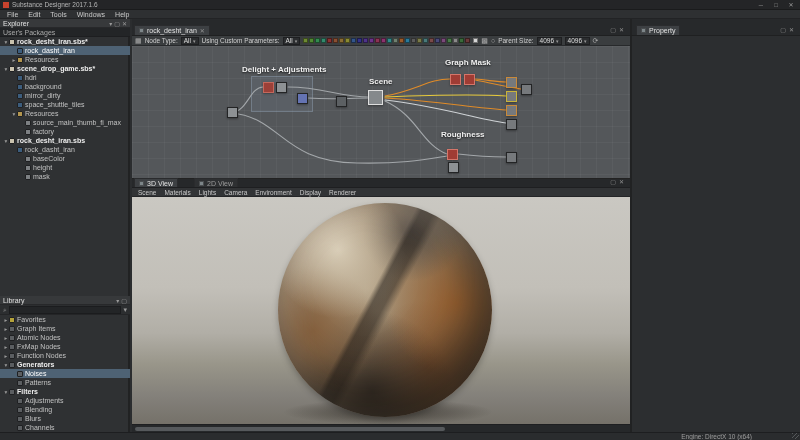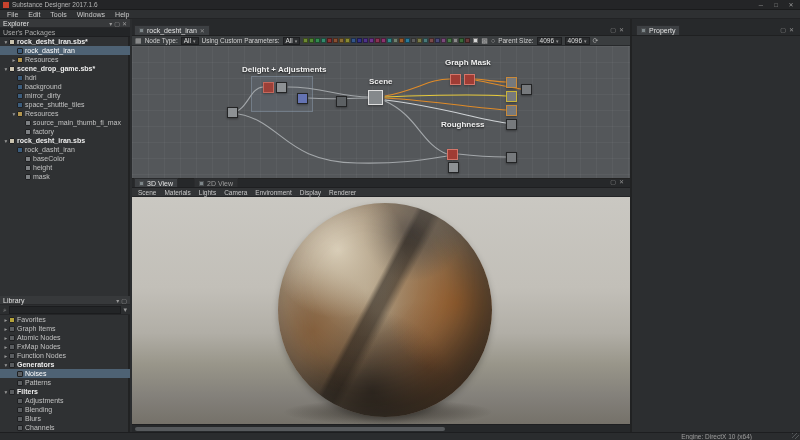--- a/index.html
+++ b/index.html
@@ -386,21 +386,21 @@
     <div class="gnode out" style="left:374px;top:45px;border-color:#c9b43a"></div>
     <div class="gnode out" style="left:374px;top:59px;border-color:#c98a3a"></div>
     <div class="gnode out" style="left:374px;top:73px"></div>
     <div class="gnode" style="left:315px;top:103px;background:#a03c34;border-color:#d4766a"></div>
     <div class="gnode" style="left:316px;top:116px"></div>
     <div class="gnode out" style="left:374px;top:106px"></div>
 
     <div class="glabel" style="left:110px;top:19px">Delight + Adjustments</div>
     <div class="glabel" style="left:237px;top:31px">Scene</div>
     <div class="glabel" style="left:313px;top:12px">Graph Mask</div>
-    <div class="glabel" style="left:309px;top:74px">Roughness</div>
+    <div class="glabel" style="left:309px;top:84px">Roughness</div>
   </div>
 
   <div class="v3d-tabbar">
     <div class="tab" style="left:2px">
       <span class="tabicon"></span>
       <span>3D View</span>
     </div>
     <div class="tab inactive" style="left:62px">
       <span class="tabicon"></span>
       <span>2D View</span>

